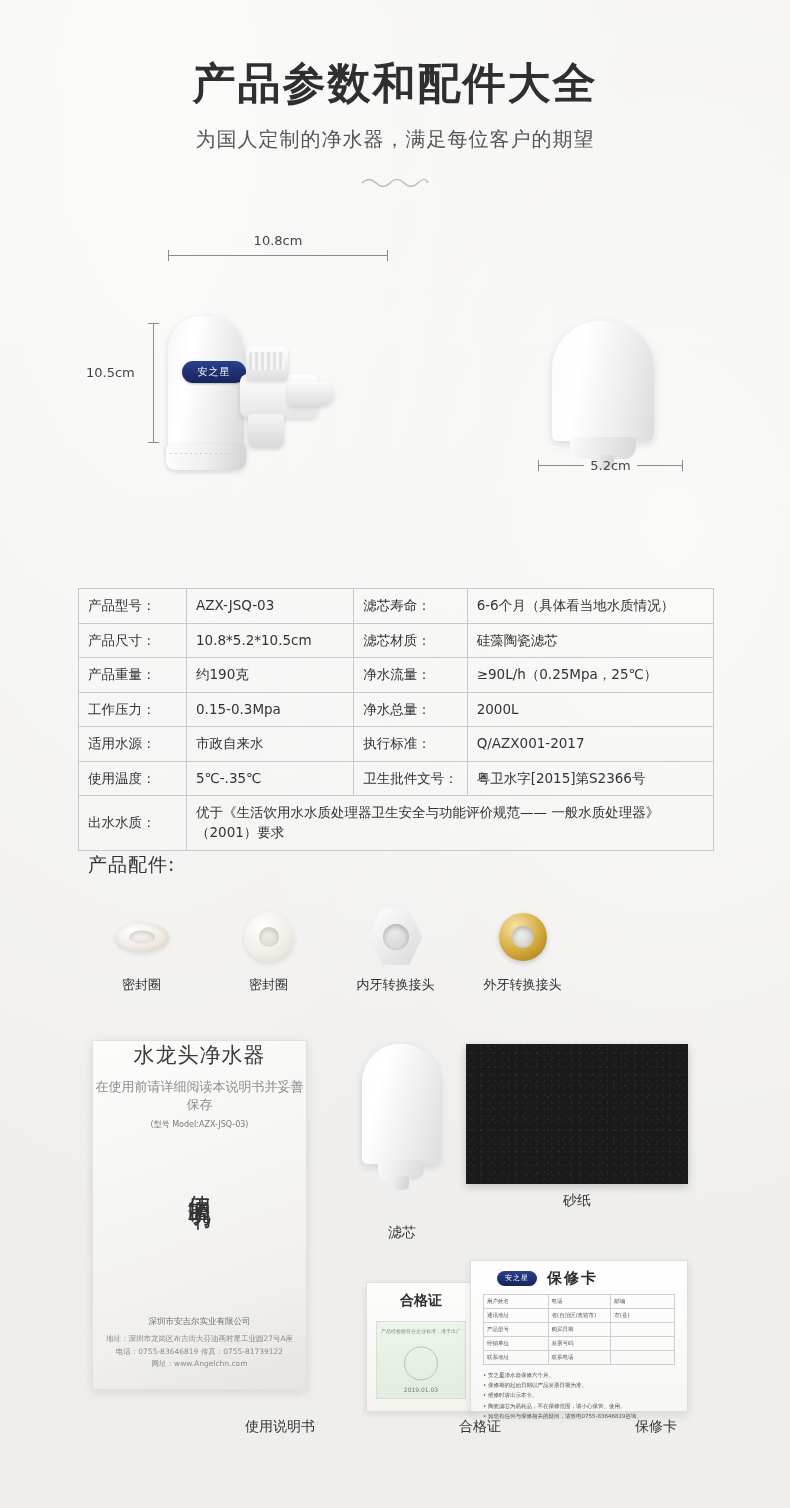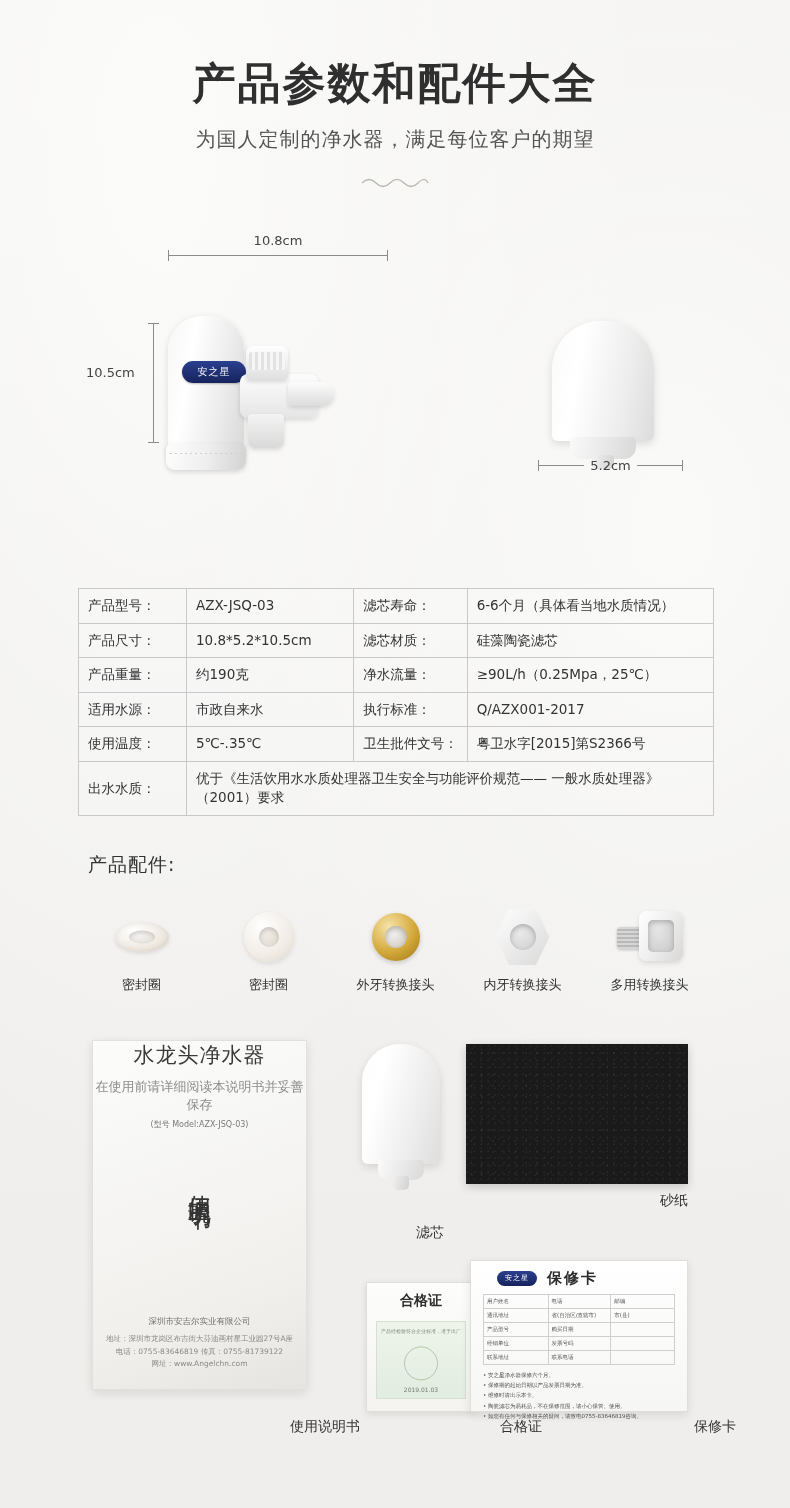--- a/index.html
+++ b/index.html
@@ -328,21 +328,21 @@
   .w-title { font-size:15px; font-weight:700; color:#2b2b2b; letter-spacing:2px; }
   .w-table { margin:0 12px; border:1px solid #cfcfcf; border-bottom:none; }
   .w-table .r { display:flex; border-bottom:1px solid #cfcfcf; }
   .w-table .c1 { width:34%; border-right:1px solid #cfcfcf; }
   .w-table .c2 { width:33%; border-right:1px solid #cfcfcf; }
   .w-table .c3 { width:33%; }
   .w-table .cell { font-size:5.5px; color:#555; padding:2px 3px; height:13px; line-height:9px; }
   .w-notes { margin:5px 12px 0; font-size:5.5px; color:#4f4f4f; line-height:1.85; }
 
   .bottom-caps { position:absolute; left:78px; top:1418px; width:636px; }
-  .bcap { position:absolute; font-size:14px; color:#333; text-align:right; }
+  .bcap { position:absolute; font-size:14px; color:#333; text-align:center; }
   .bcap.b1 { left:122px; width:160px; }
   .bcap.b2 { left:340px; width:124px; }
   .bcap.b3 { left:498px; width:160px; }
 </style>
 </head>
 <body>
 
 <div class="page">
 
   <div class="header">
@@ -408,20 +408,26 @@
           <td class="k">产品尺寸：</td>
           <td class="v">10.8*5.2*10.5cm</td>
           <td class="k2">滤芯材质：</td>
           <td class="v">硅藻陶瓷滤芯</td>
         </tr>
         <tr>
           <td class="k">产品重量：</td>
           <td class="v">约190克</td>
           <td class="k2">净水流量：</td>
           <td class="v">≥90L/h（0.25Mpa，25℃）</td>
+        </tr>
+        <tr>
+          <td class="k">工作压力：</td>
+          <td class="v">0.15-0.3Mpa</td>
+          <td class="k2">净水总量：</td>
+          <td class="v">2000L</td>
         </tr>
         <tr>
           <td class="k">适用水源：</td>
           <td class="v">市政自来水</td>
           <td class="k2">执行标准：</td>
           <td class="v">Q/AZX001-2017</td>
         </tr>
         <tr>
           <td class="k">使用温度：</td>
           <td class="v">5℃-.35℃</td>
@@ -445,38 +451,29 @@
       <div class="acc-cap">密封圈</div>
     </div>
     <div class="acc-item">
       <div class="acc-art">
           <div class="ring-b"></div>
         </div>
       <div class="acc-cap">密封圈</div>
     </div>
     <div class="acc-item">
       <div class="acc-art">
+          <div class="hexnut"></div>
+        </div>
+      <div class="acc-cap">内牙转换接头</div>
+    </div>
+    <div class="acc-item">
+      <div class="acc-art">
           <div class="brassring"></div>
         </div>
       <div class="acc-cap">外牙转换接头</div>
-    </div>
-    <div class="acc-item">
-      <div class="acc-art">
-          <div class="hexnut"></div>
-        </div>
-      <div class="acc-cap">内牙转换接头</div>
-    </div>
-    <div class="acc-item">
-      <div class="acc-art">
-        <div class="multi">
-            <div class="clamp"></div>
-            <div class="cup"></div>
-          </div>
-      </div>
-      <div class="acc-cap">多用转换接头</div>
     </div>
   </div>
 
   <div class="manual">
     <div class="m-title">水龙头净水器</div>
     <div class="m-sub">在使用前请详细阅读本说明书并妥善保存</div>
     <div class="m-model">(型号 Model:AZX-JSQ-03)</div>
     <div class="m-big">使用说明书</div>
     <div class="m-foot">
       <div class="c">深圳市安吉尔实业有限公司</div>

